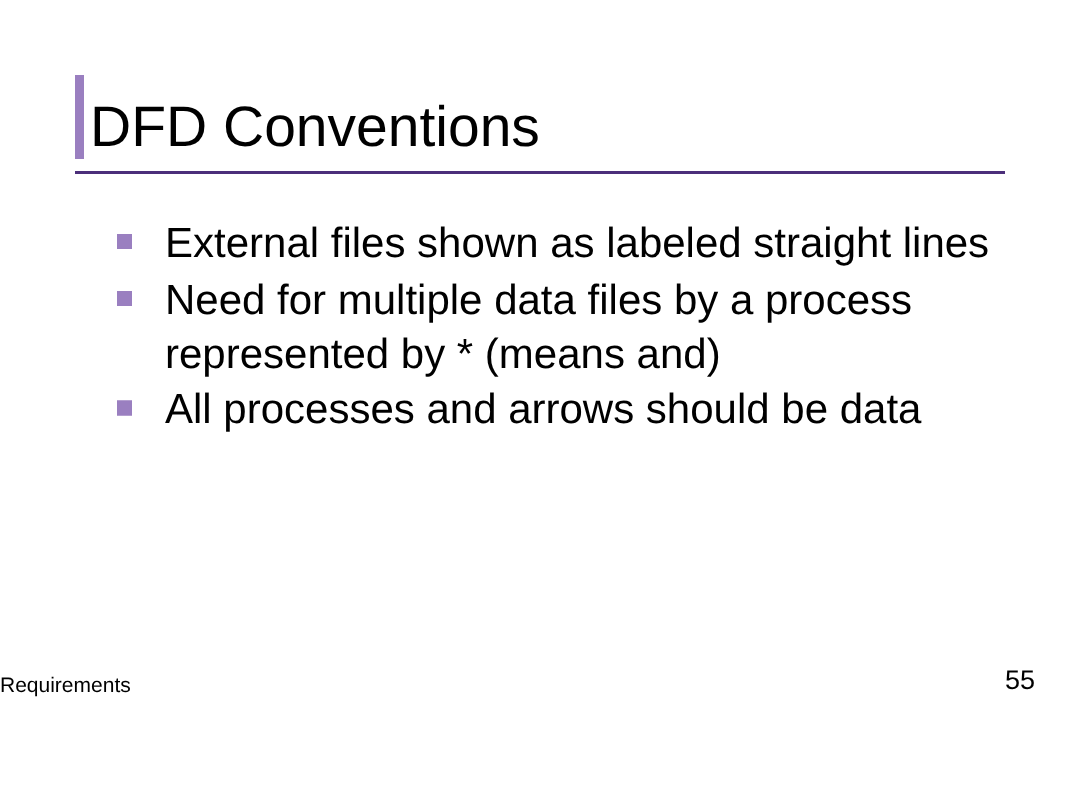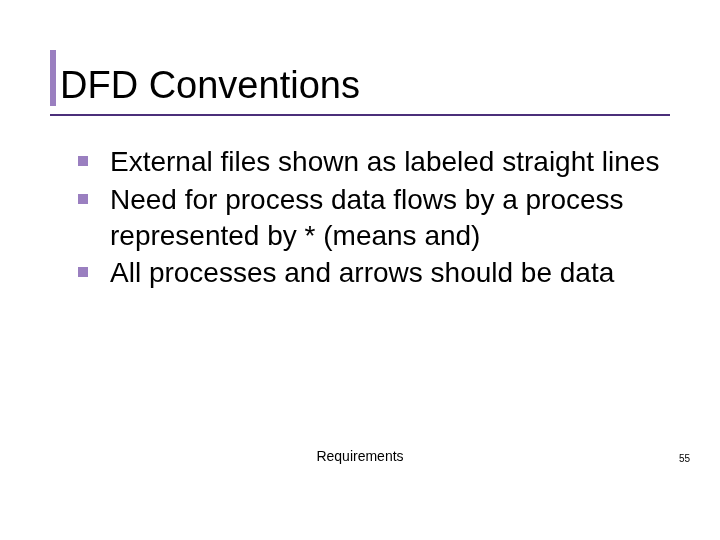--- a/index.html
+++ b/index.html
@@ -60,29 +60,28 @@
     top: 12px;
     width: 10px;
     height: 10px;
     background: #9a7fc0;
   }
   .footer-center {
     position: absolute;
     bottom: 20px;
     left: 0;
     width: 720px;
-    text-align: center;
     font-size: 14px;
     color: #000;
   }
   .footer-right {
     position: absolute;
     bottom: 20px;
     right: 30px;
-    font-size: 10px;
+    font-size: 18px;
     color: #000;
   }
 </style>
 </head>
 <body>
 
 <div class="slide">
 
   <div class="title-row">
     <div class="accent-bar"></div>
@@ -91,21 +90,21 @@
 
   <hr class="rule">
 
   <ul class="bullets">
     <li>
       <span class="sq"></span>
       <span>External files shown as labeled straight lines</span>
     </li>
     <li>
       <span class="sq"></span>
-      <span>Need for process data flows by a process represented by * (means and)</span>
+      <span>Need for multiple data files by a process represented by * (means and)</span>
     </li>
     <li>
       <span class="sq"></span>
     </li>
     <li>
       <span class="sq"></span>
       <span>All processes and arrows should be data</span>
     </li>
   </ul>
 

